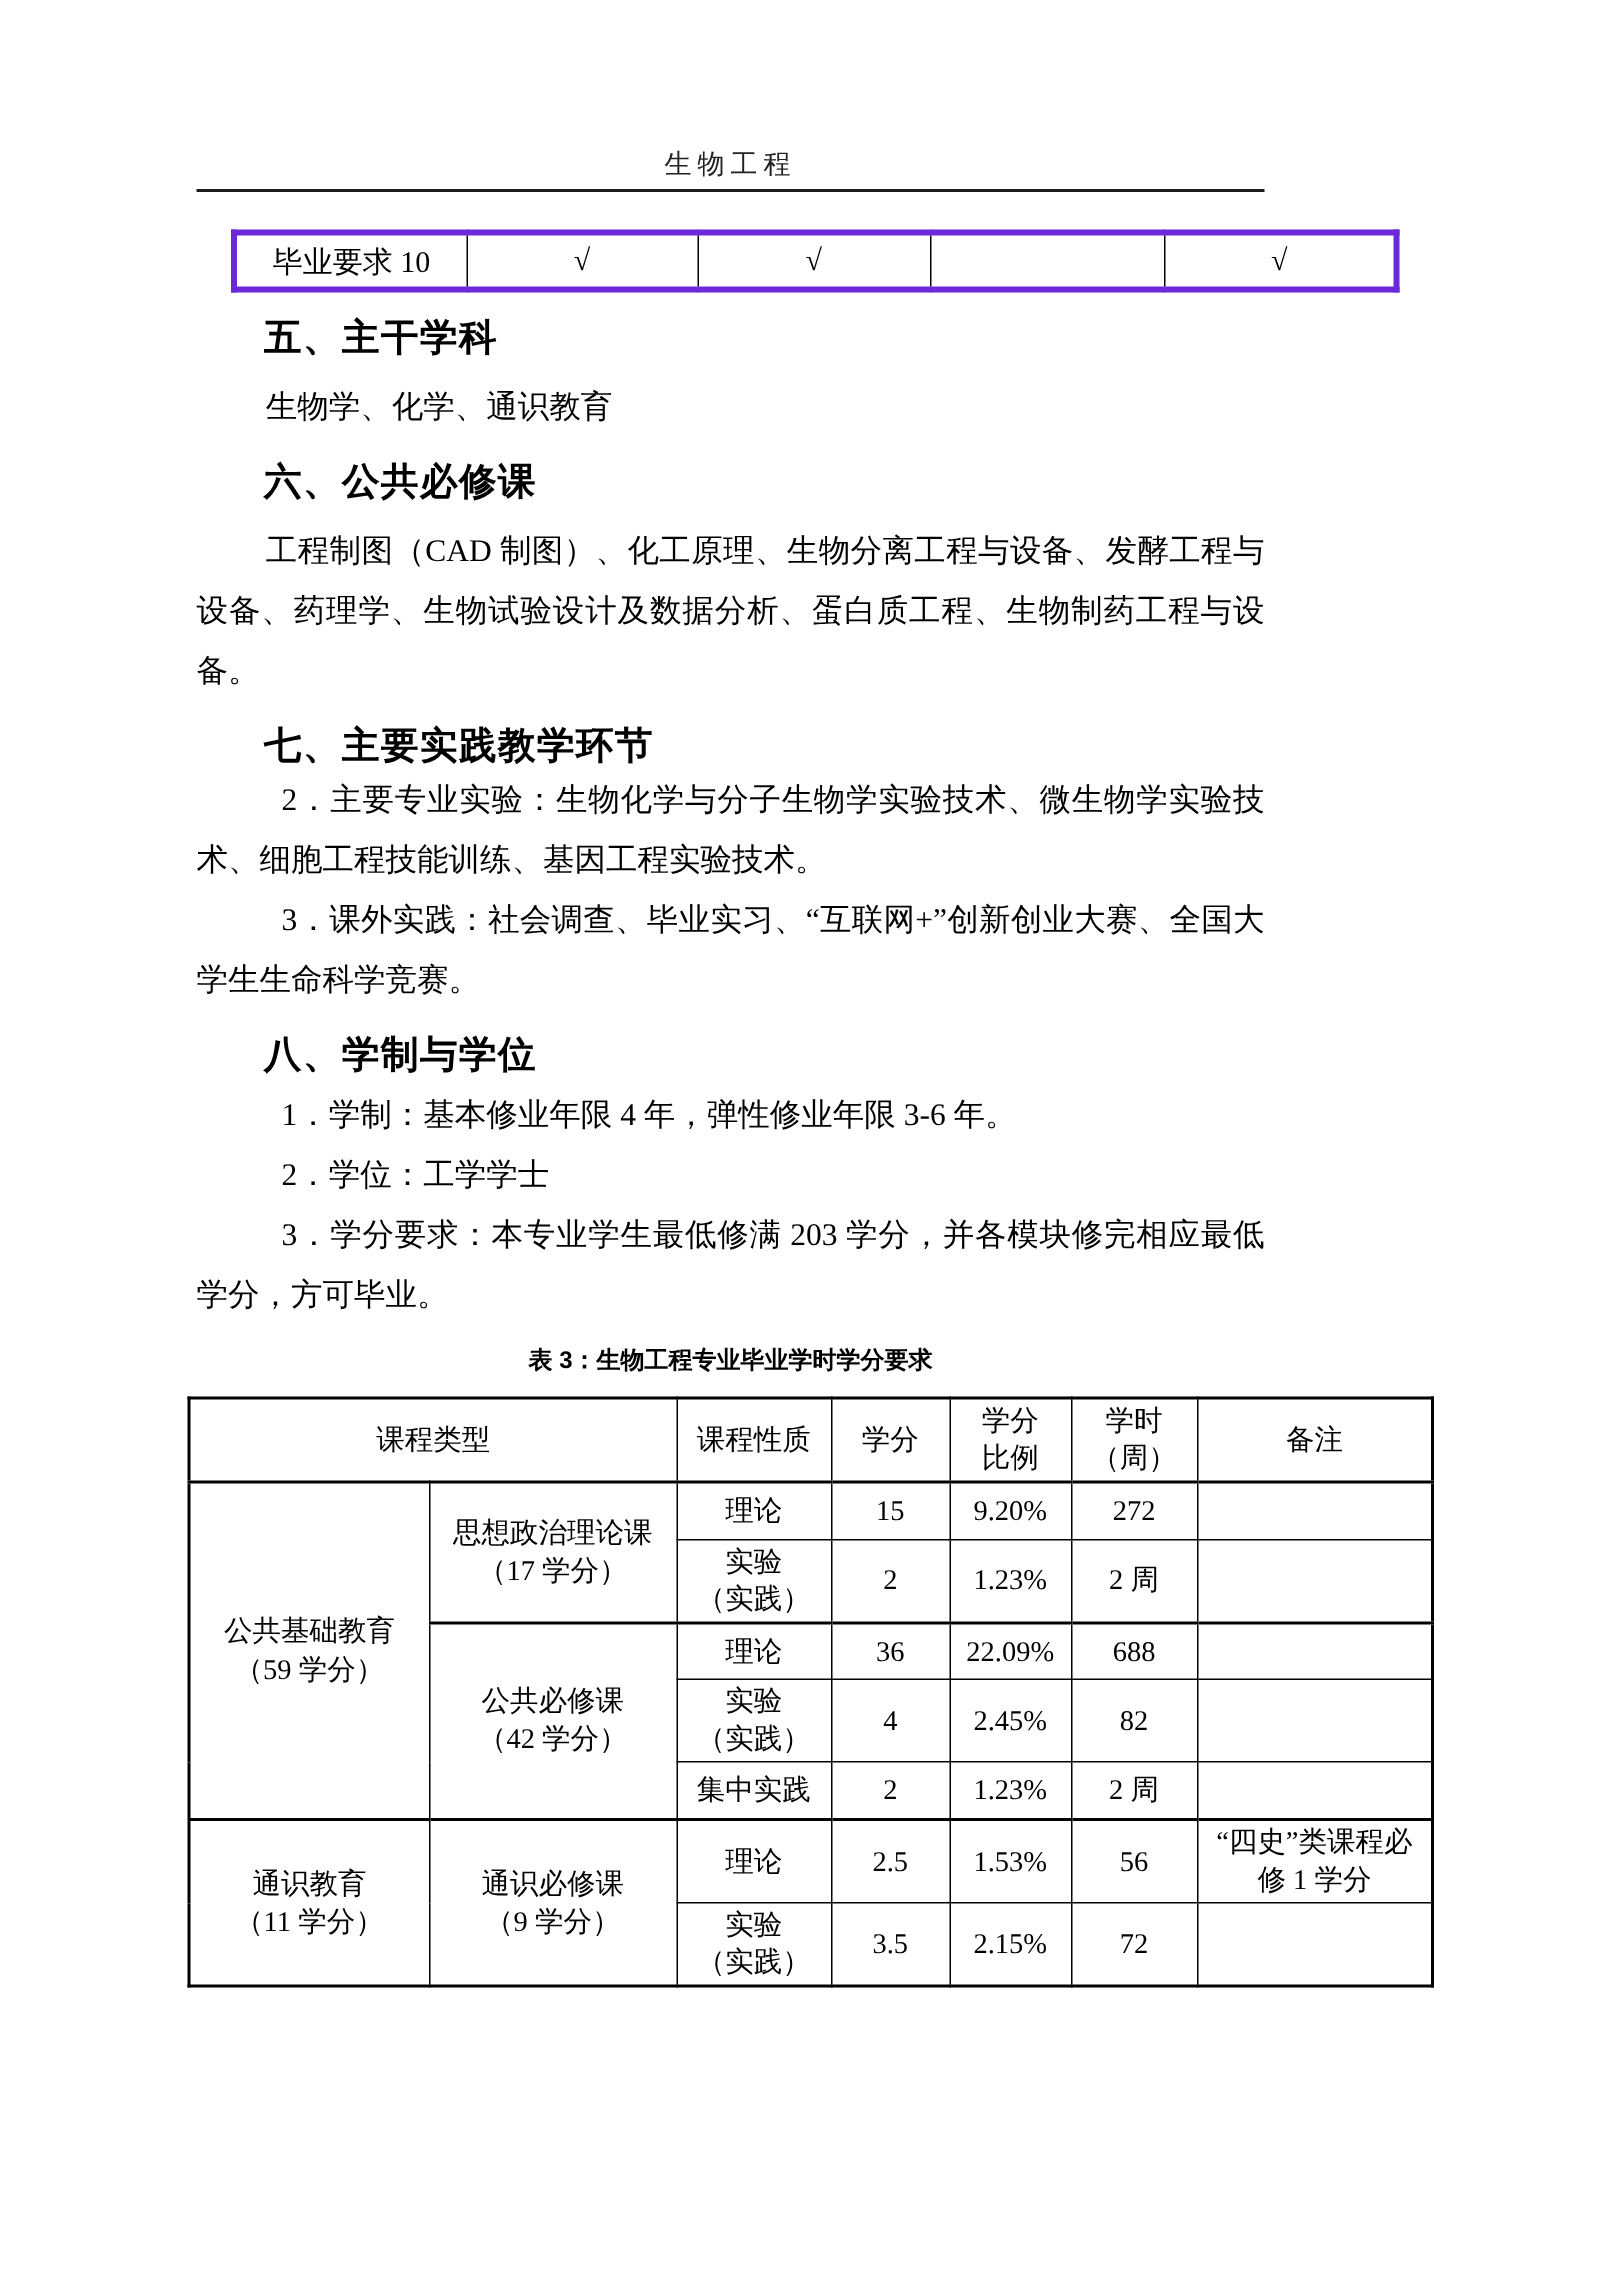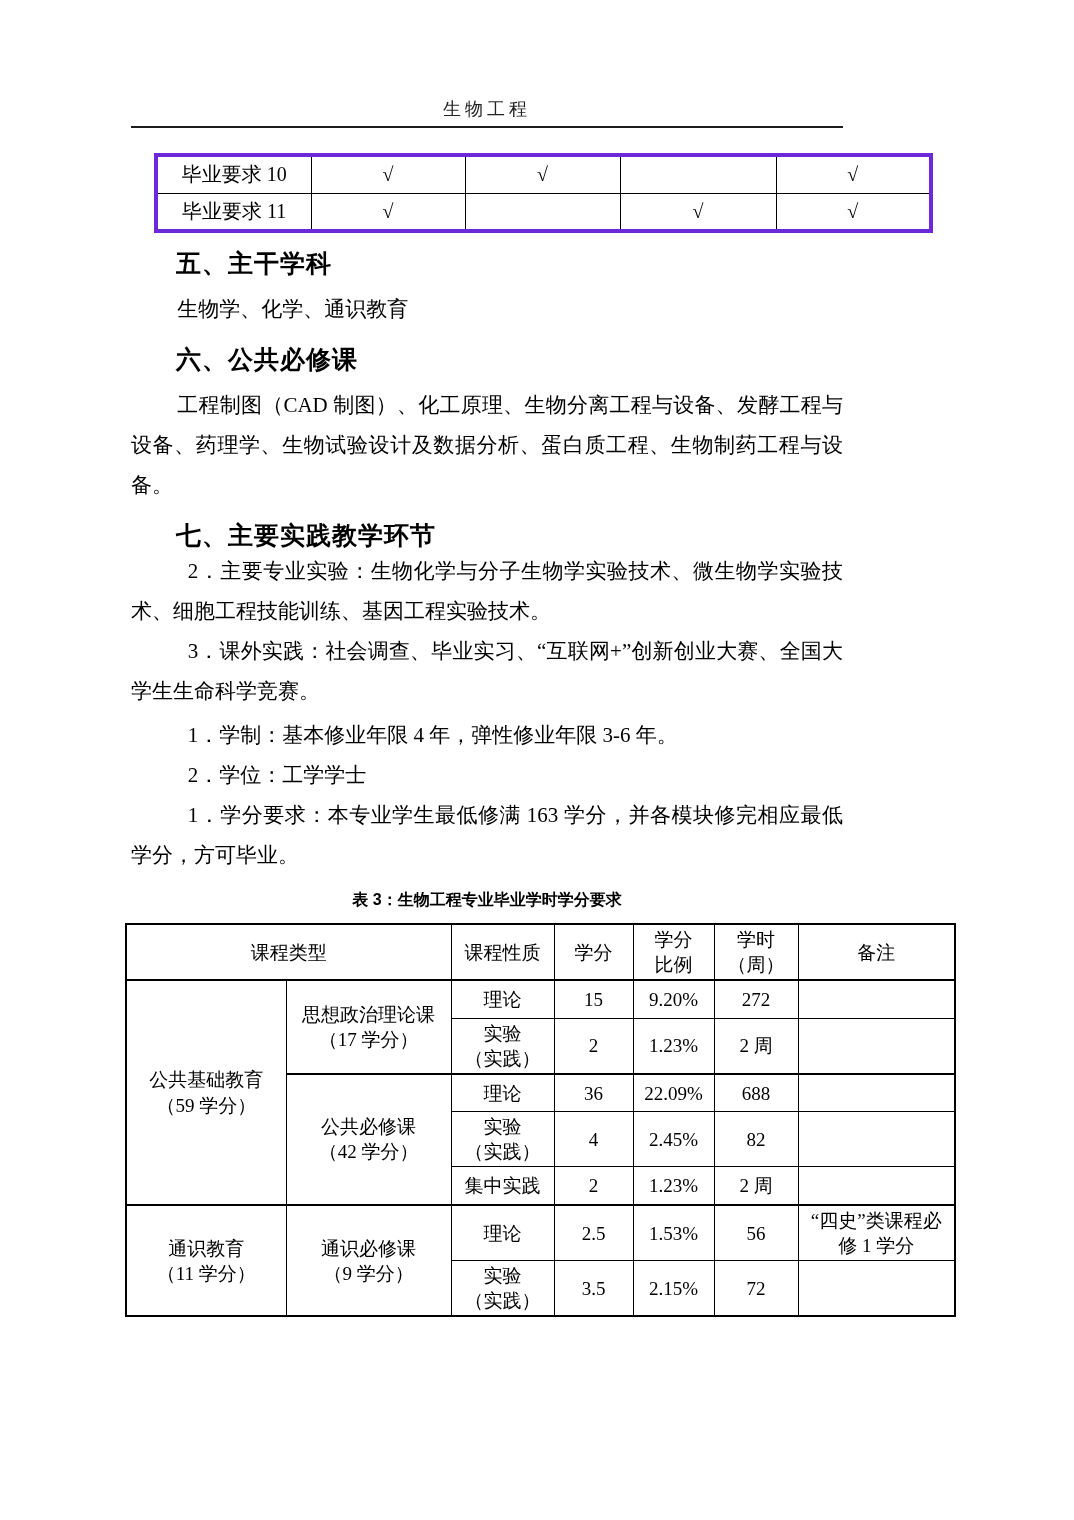--- a/index.html
+++ b/index.html
@@ -94,43 +94,37 @@
           <col style="width:155px">
         </colgroup>
       <tbody>
         <tr>
           <td>毕业要求 10</td>
           <td>√</td>
           <td>√</td>
           <td></td>
           <td>√</td>
         </tr>
-        <tr>
-          <td>毕业要求 11</td>
-          <td>√</td>
-          <td></td>
-          <td>√</td>
-          <td>√</td>
-        </tr>
       </tbody>
     </table>
 
     <div class="sec-title">五、主干学科</div>
     <p class="para plain">生物学、化学、通识教育</p>
 
     <div class="sec-title">六、公共必修课</div>
     <p class="para">工程制图（CAD 制图）、化工原理、生物分离工程与设备、发酵工程与设备、药理学、生物试验设计及数据分析、蛋白质工程、生物制药工程与设备。</p>
 
     <div class="sec-title">七、主要实践教学环节</div>
     <p class="para item">2．主要专业实验：生物化学与分子生物学实验技术、微生物学实验技术、细胞工程技能训练、基因工程实验技术。</p>
     <p class="para item">3．课外实践：社会调查、毕业实习、“互联网+”创新创业大赛、全国大学生生命科学竞赛。</p>
 
+    <div class="sec-title">八、学制与学位</div>
     <p class="para item first-item">1．学制：基本修业年限 4 年，弹性修业年限 3-6 年。</p>
     <p class="para item">2．学位：工学学士</p>
-    <p class="para item">1．学分要求：本专业学生最低修满 163 学分，并各模块修完相应最低学分，方可毕业。</p>
+    <p class="para item">3．学分要求：本专业学生最低修满 203 学分，并各模块修完相应最低学分，方可毕业。</p>
 
     <div class="tbl-title">表 3：生物工程专业毕业学时学分要求</div>
 
     <table class="table3">
       <colgroup>
           <col style="width:160px">
           <col style="width:165px">
           <col style="width:103px">
           <col style="width:79px">
           <col style="width:81px">

